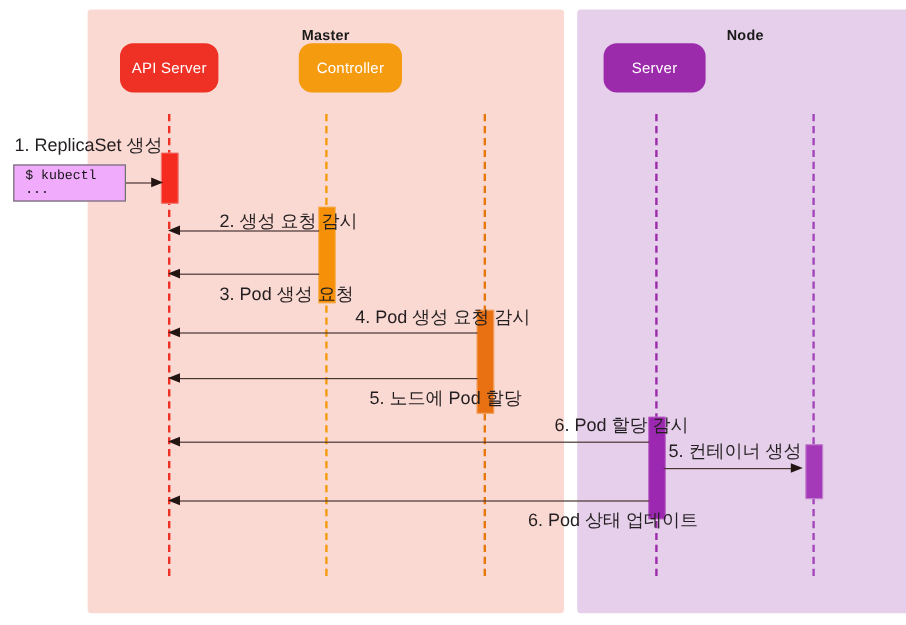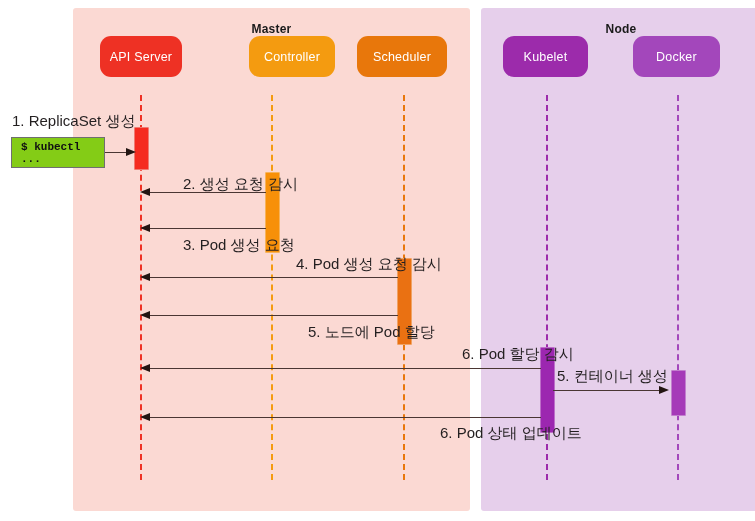--- a/index.html
+++ b/index.html
@@ -117,30 +117,29 @@
     white-space: nowrap;
   }
 
   
   #kubectl-box {
     position: absolute;
     left: 11px;
     top: 137px;
     width: 94px;
     height: 31px;
-    background: #84cc16;
+    background: #f0abfc;
     border: 1.6px solid #6f6f6f;
     box-sizing: border-box;
     display: flex;
     align-items: center;
     padding-left: 9px;
     font-family: "Liberation Mono", monospace;
     font-size: 11px;
     color: #111111;
-    font-weight: bold;
   }
   #label-replicaset {
     position: absolute;
     left: 12px;
     top: 112px;
     font-size: 15px;
     color: #231f20;
     white-space: nowrap;
   }
 </style>
@@ -161,28 +160,22 @@
   <div class="lifeline" id="lifeline-scheduler"></div>
   <div class="lifeline" id="lifeline-kubelet"></div>
   <div class="lifeline" id="lifeline-docker"></div>
 
   <div class="actor" id="actor-api-server">
     <span>API Server</span>
   </div>
   <div class="actor" id="actor-controller">
     <span>Controller</span>
   </div>
-  <div class="actor" id="actor-scheduler">
-    <span>Scheduler</span>
-  </div>
   <div class="actor" id="actor-kubelet">
-    <span>Kubelet</span>
-  </div>
-  <div class="actor" id="actor-docker">
-    <span>Docker</span>
+    <span>Server</span>
   </div>
 
   <div class="activation" id="act-api-server"></div>
   <div class="activation" id="act-controller"></div>
   <div class="activation" id="act-scheduler"></div>
   <div class="activation" id="act-kubelet"></div>
   <div class="activation" id="act-docker"></div>
 
   <div id="label-replicaset">1. ReplicaSet 생성</div>
   <div id="kubectl-box">

